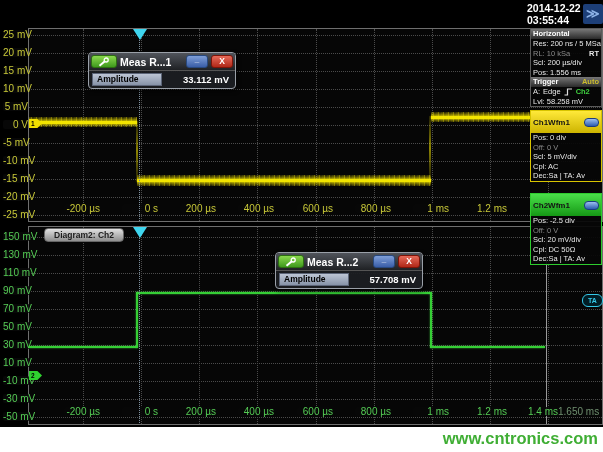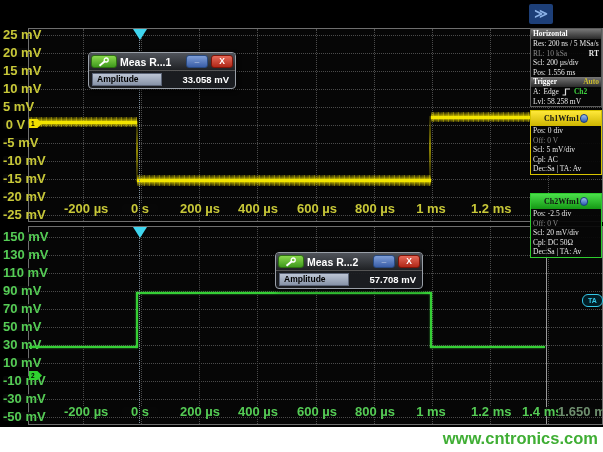--- a/index.html
+++ b/index.html
@@ -4,22 +4,22 @@
 <style>
   html,body{margin:0;padding:0;background:#222;}
   .screen{position:relative;width:603px;height:452px;background:#000;overflow:hidden;
           font-family:"Liberation Sans",sans-serif;-webkit-font-smoothing:antialiased;}
   
   .grid{position:absolute;background:#060606;border:1px solid #6e6e6e;box-sizing:border-box;}
   .hl{position:absolute;left:0;right:0;height:0;border-top:1px dotted #4b4b4b;}
   .vl{position:absolute;top:0;bottom:0;width:0;border-left:1px dotted #4b4b4b;}
   .boundary{position:absolute;top:0;bottom:0;width:1px;background:#9a9a9a;}
   
-  .chip{position:absolute;font-size:13px;font-weight:bold;line-height:9px;height:9px;
-        background:rgba(8,8,8,.85);border-radius:2px;text-align:center;white-space:nowrap;}
+  .chip{position:absolute;font-size:10px;font-weight:normal;line-height:9px;height:9px;
+        background:rgba(8,8,8,.85);border-radius:2px;text-align:right;white-space:nowrap;}
   .ylab1,.xlab1{color:#c8c838;}
   .ylab2,.xlab2{color:#55cc55;}
   .endlab{color:#6f8f6f;}
   
   .dtab{position:absolute;height:12px;line-height:12px;padding:0 9px;font-size:8.5px;font-weight:bold;
         color:#1c1c1c;background:linear-gradient(#e0e0e0,#8f8f8f);border:1px solid #666;border-radius:4px;}
   
   .yband{position:absolute;background:
       repeating-linear-gradient(90deg, rgba(255,238,0,.18) 0 2px, rgba(255,238,0,.42) 2px 3px, rgba(255,238,0,.10) 3px 5px),
       linear-gradient(180deg, rgba(255,238,0,0) 0%, rgba(255,238,0,.45) 30%, rgba(255,238,0,.45) 70%, rgba(255,238,0,0) 100%);}
@@ -46,28 +46,28 @@
   .btn-min{width:20px;height:11px;background:linear-gradient(#7f9fd8,#3a5ea8);border:1px solid #28497f;
         border-radius:3px;color:#fff;font-size:8px;line-height:8px;text-align:center;margin-right:3px;font-weight:bold;}
   .btn-close{width:20px;height:11px;background:linear-gradient(#e66a5a,#b02818);border:1px solid #7d1408;
         border-radius:3px;color:#fff;font-weight:bold;font-size:8.5px;line-height:11px;text-align:center;}
   .meas-body{display:flex;align-items:center;padding:2px 3px;}
   .meas-param{background:linear-gradient(#bcc5d4,#8793a8);border:1px solid #5c6578;color:#000;font-weight:bold;
         font-size:8.5px;padding:0 4px;height:11px;line-height:11px;width:60px;}
   .meas-value{flex:1;text-align:right;color:#fff;font-weight:bold;font-size:9.5px;padding-right:3px;white-space:nowrap;}
   
   .spanel{position:absolute;left:530px;width:72px;background:rgba(6,6,6,.93);border:1px solid #5a5a5a;
-        box-sizing:border-box;font-size:7.5px;color:#e8e8e8;font-family:Liberation Serif, serif;}
+        box-sizing:border-box;font-size:7.5px;color:#e8e8e8;}
   .sp-head{background:linear-gradient(#777,#2a2a2a);color:#fff;font-weight:bold;padding:0 2px;height:10px;
         line-height:10px;display:flex;justify-content:space-between;}
   .sp-row{padding:0 2px;height:9.5px;line-height:9.5px;white-space:nowrap;display:flex;justify-content:space-between;overflow:hidden;}
   .gray{color:#8a8a8a;}
   .olive{color:#cdbd2e;font-weight:bold;}
   .ch2green{color:#3fd23f;font-weight:bold;}
-  .wf-head{height:15px;line-height:11px;font-weight:bold;font-size:8px;color:#141414;padding:0 13px;
+  .wf-head{height:22px;line-height:11px;font-weight:bold;font-size:8px;color:#141414;padding:0 2px;
         display:flex;justify-content:space-between;align-items:center;}
   .oval-btn{width:13px;height:7px;border-radius:4px;background:linear-gradient(#9cc0f0,#2d5cb0);border:1px solid #1c3c80;}
   
   .dt-box{position:absolute;left:527px;top:1px;width:76px;height:26px;display:flex;align-items:center;}
   .dt-text{color:#fff;font-weight:bold;font-size:10.5px;line-height:12px;white-space:nowrap;}
   .rs-logo{width:24px;height:20px;margin-left:2px;border-radius:2px;background:#1d3f78;color:#8db3e8;
         font-size:13px;font-weight:bold;text-align:center;line-height:19px;}
   .wm-strip{position:absolute;left:0;top:427px;width:603px;height:25px;background:#fff;}
   .wm-text{position:absolute;right:5px;top:2px;font-size:16.5px;font-weight:bold;color:#3fae34;}
 </style>
@@ -182,38 +182,39 @@
 
   <div class="trigline" style="left:139px;top:29px;height:192px;"></div>
   <div class="trigline" style="left:139px;top:227px;height:196px;"></div>
   <div class="trig-tri" style="left:133px;top:29px;"></div>
   <div class="trig-tri" style="left:133px;top:227px;"></div>
   <div class="ta-badge" style="left:582px;top:294px;">TA</div>
 
   <div class="chmark" style="left:29px;top:119px;background:#f0e000;">1</div>
   <div class="chmark" style="left:29px;top:371px;background:#2fd32f;">2</div>
 
+  <div class="dtab" style="left:44px;top:228px;">Diagram2: Ch2</div>
 
   <div class="chip endlab" style="left:558px;top:407px;width:40px;">1.650 ms</div>
 
   <div class="meas" style="left:88px;top:52px;">
     <div class="meas-title">
       <div class="meas-icon">
         <svg width="12" height="10" viewBox="0 0 12 10">
             <circle cx="8.2" cy="3" r="2" fill="none" stroke="#fff" stroke-width="1.3"></circle>
             <line x1="1.5" y1="8.8" x2="6.6" y2="4.4" stroke="#fff" stroke-width="2"></line>
           </svg>
       </div>
       <div class="meas-name">Meas R...1</div>
       <div class="btn-min">_</div>
       <div class="btn-close">X</div>
     </div>
     <div class="meas-body">
       <div class="meas-param">Amplitude</div>
-      <div class="meas-value">33.058 mV</div>
+      <div class="meas-value">33.112 mV</div>
     </div>
   </div>
 
   <div class="meas" style="left:275px;top:252px;">
     <div class="meas-title">
       <div class="meas-icon">
         <svg width="12" height="10" viewBox="0 0 12 10">
             <circle cx="8.2" cy="3" r="2" fill="none" stroke="#fff" stroke-width="1.3"></circle>
             <line x1="1.5" y1="8.8" x2="6.6" y2="4.4" stroke="#fff" stroke-width="2"></line>
           </svg>
@@ -302,20 +303,24 @@
       </div>
     <div class="sp-row">
         <span>Cpl: DC 50Ω</span>
       </div>
     <div class="sp-row">
         <span>Dec:Sa | TA: Av</span>
       </div>
   </div>
 
   <div class="dt-box">
+    <div class="dt-text">
+      <div>2014-12-22</div>
+      <div>03:55:44</div>
+    </div>
     <div class="rs-logo">≫</div>
   </div>
 
   <div class="wm-strip">
     <div class="wm-text">www.cntronics.com</div>
   </div>
 
 </div>
 
 </body></html>

